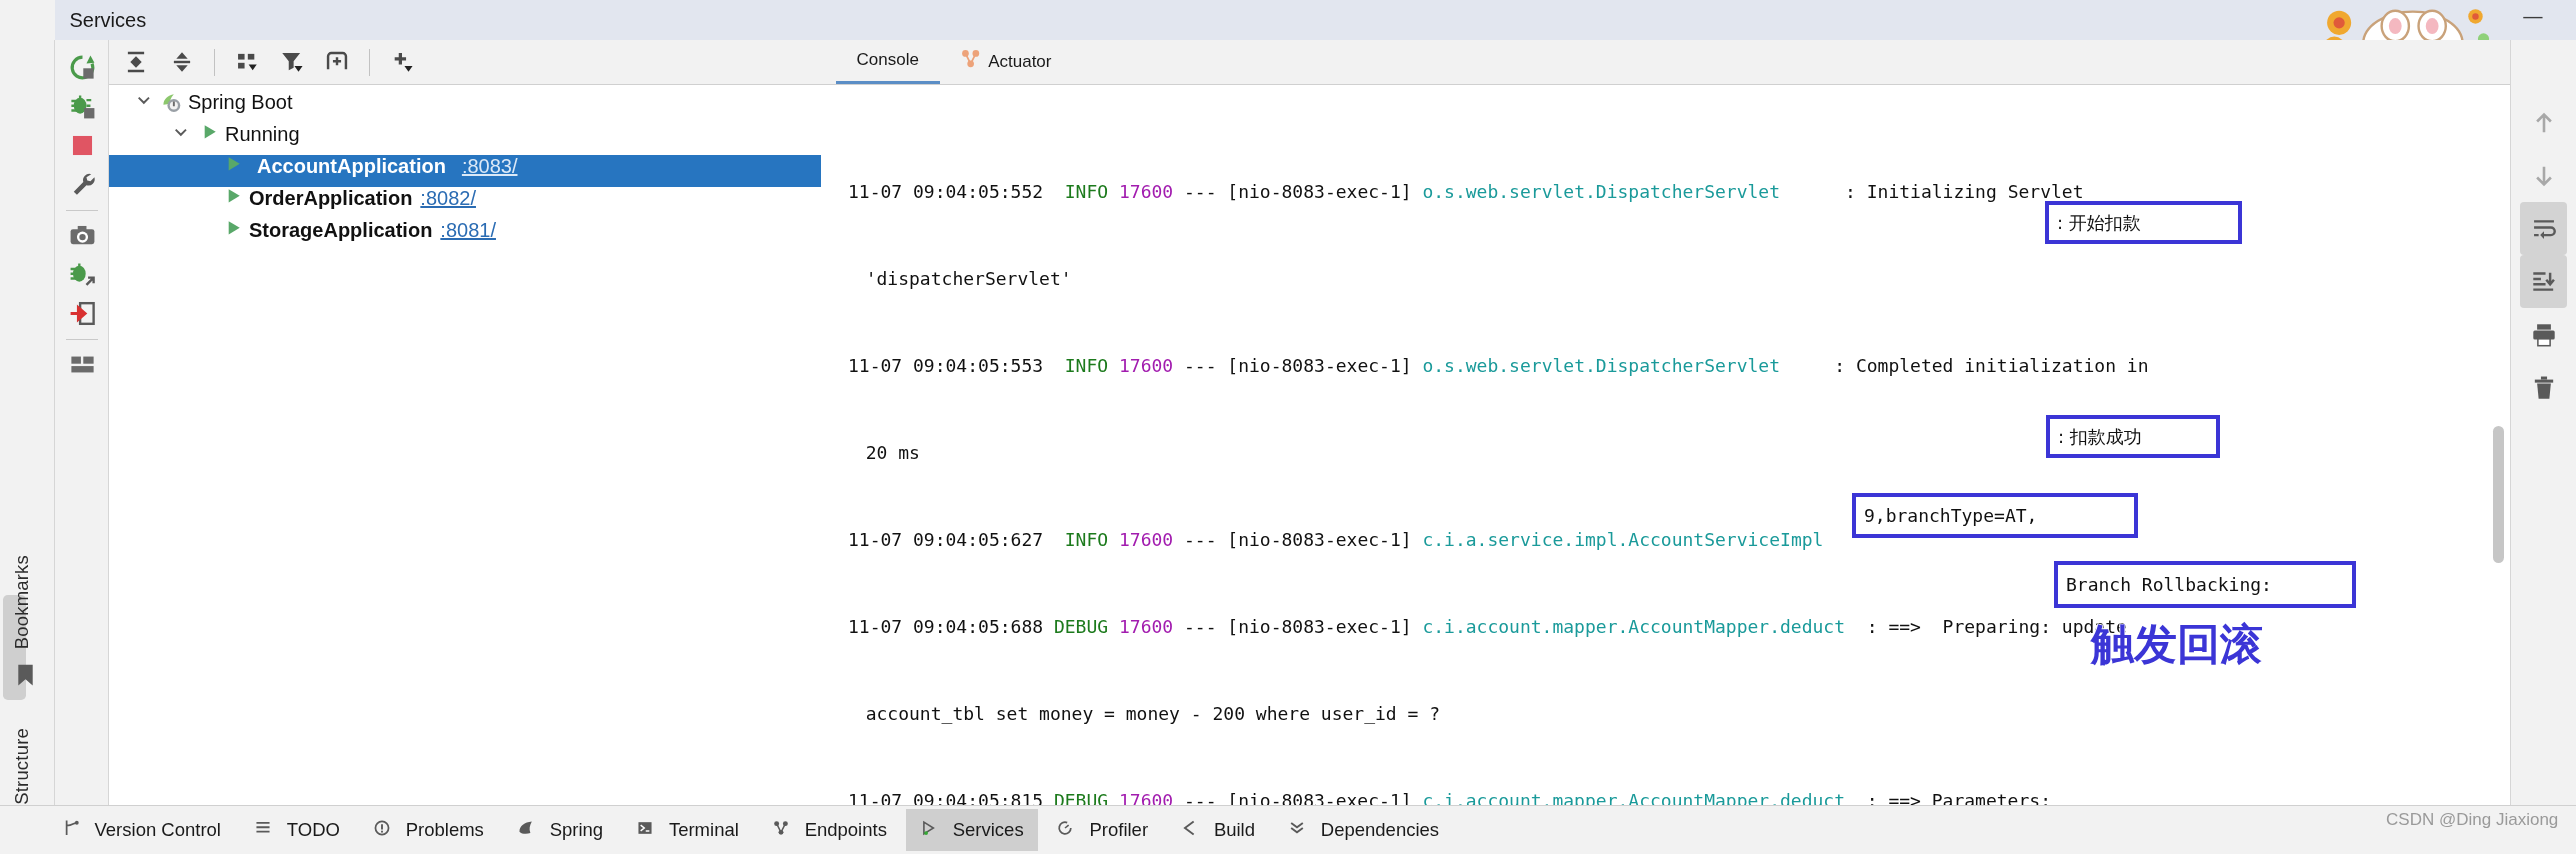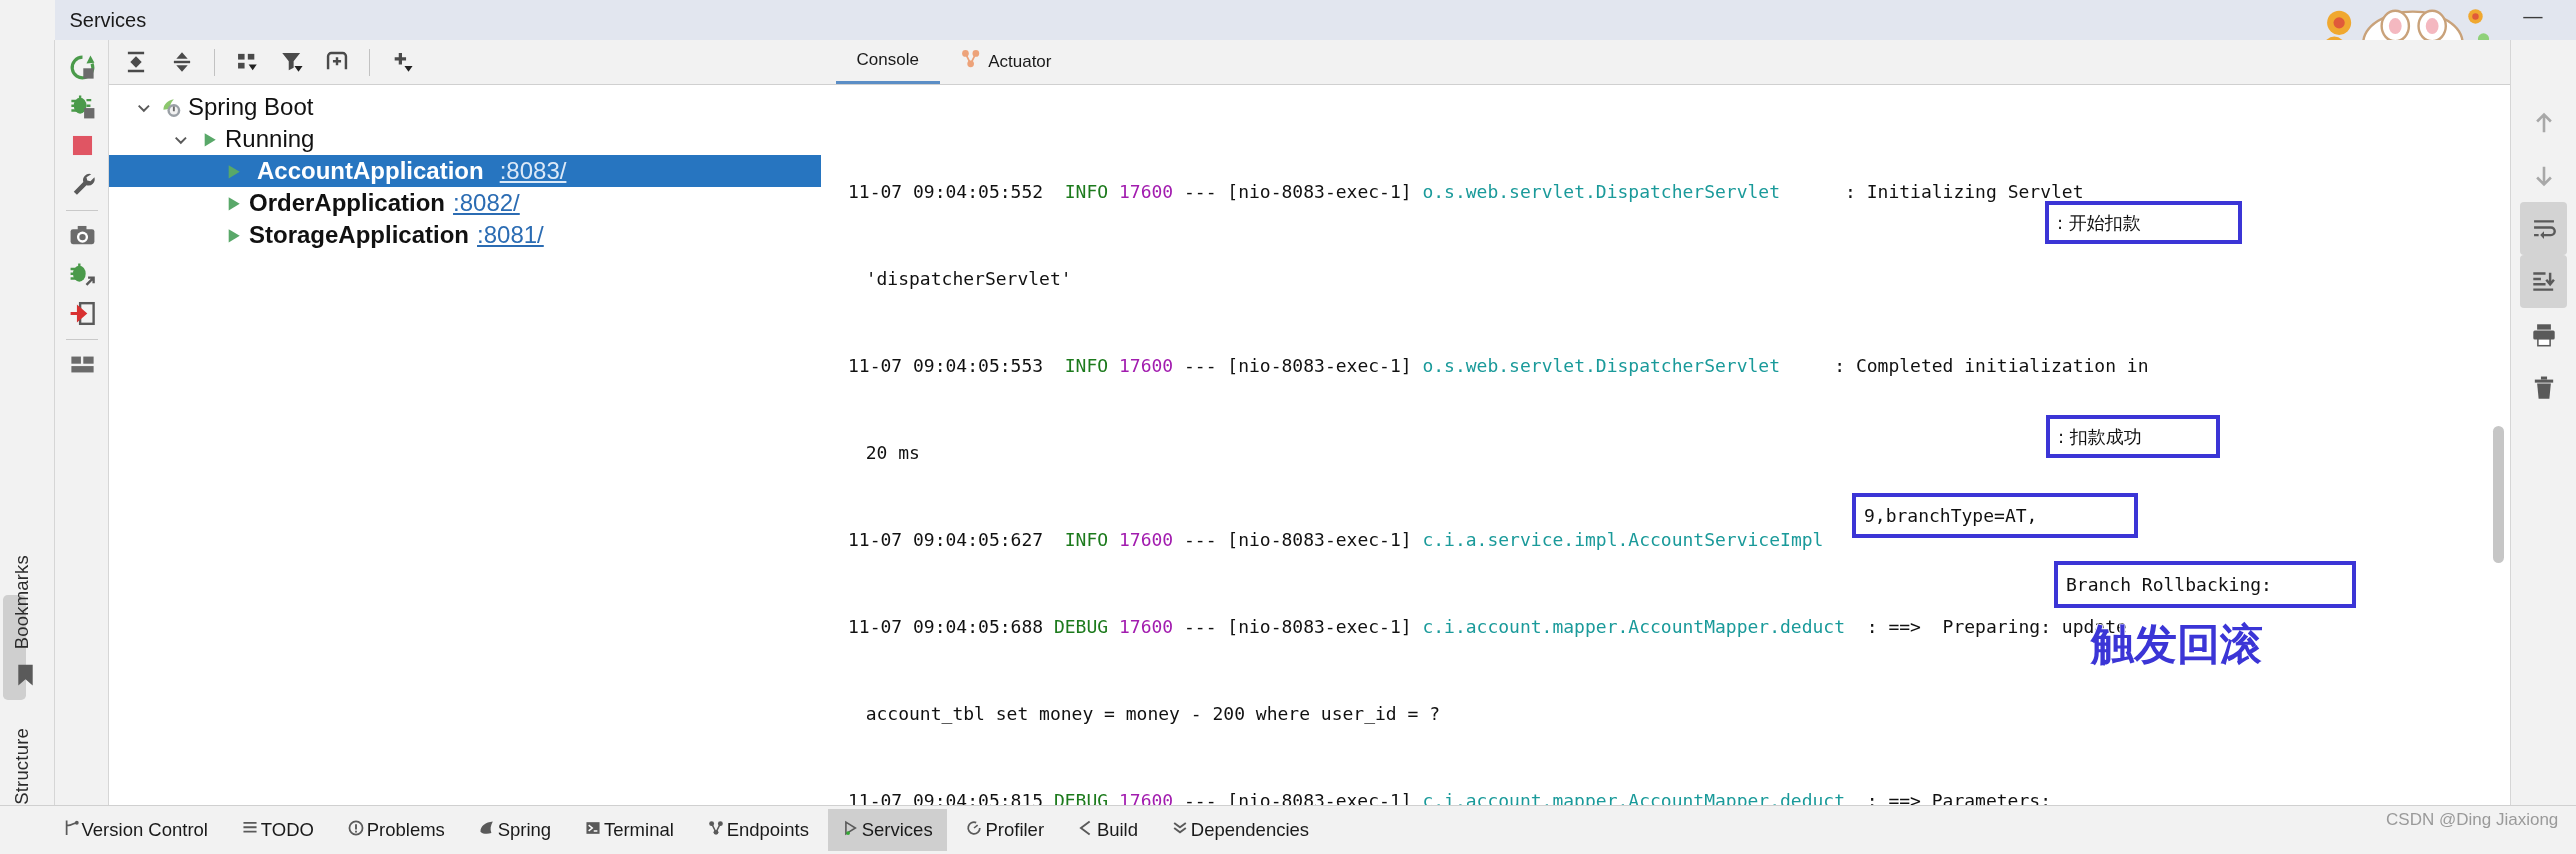--- a/index.html
+++ b/index.html
@@ -65,22 +65,22 @@
   }
   .tree-toolbar {
     height: 45px; background: #f2f2f2; border-bottom: 0.8px solid #d0d0d0;
     display: flex; align-items: center; padding-left: 6.4px; gap: 3.2px;
   }
   .ttb { width: 42px; height: 37px; display: flex; align-items: center; justify-content: center; }
   .tsep { width: 0.8px; height: 27px; background: #c2c2c2; margin: 0 8px; }
 
   .tree-body { padding-top: 6.4px; }
   .tnode {
-    height: 32px; display: flex; align-items: center;
-    font-size: 24px; color: #111; white-space: nowrap;
+    height: 32px; display: flex; align-items: flex-start;
+    font-size: 20px; color: #111; white-space: nowrap;
   }
   .tnode.selected { background: #2775c0; color: #ffffff; gap: 8px; }
   .chev { width: 27px; display: flex; align-items: center; justify-content: center; }
   .chev svg { display: block; }
   .node-icon { width: 31px; display: flex; align-items: center; justify-content: center; }
   .node-label { font-weight: bold; }
   .node-label.normal { font-weight: normal; }
   .node-port { color: #2b6cb3; text-decoration: underline; margin-left: 8px; font-weight: normal; }
   .tnode.selected .node-port { color: #dce9f7; }
   .ind-1 { padding-left: 21px; }
@@ -148,21 +148,21 @@
     paint-order: stroke fill;
   }
 
   
   .statusbar {
     position: absolute; left: 0; bottom: 0; width: 2576px; height: 49px;
     background: #f2f2f2; border-top: 0.8px solid #d0d0d0;
     display: flex; align-items: center; padding-left: 48px; gap: 4.8px;
   }
   .sb-item {
-    display: flex; align-items: center; gap: 3px;
+    display: flex; align-items: center; gap: 16px;
     padding: 6.4px 14.5px; font-size: 18.5px; color: #1a1a1a; height: 42px;
     white-space: nowrap;
   }
   .sb-item.active { background: #cfcfcf; }
   .watermark {
     position: absolute; right: 17.7px; bottom: 24px;
     font-size: 17px; color: #9a9a9a; font-family: "Liberation Sans", sans-serif;
   }
 
   

